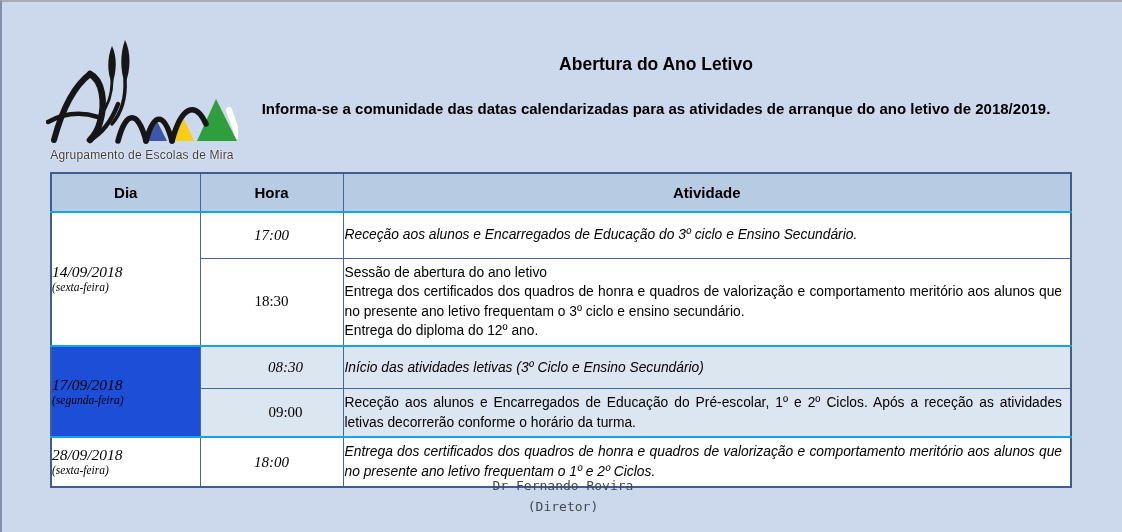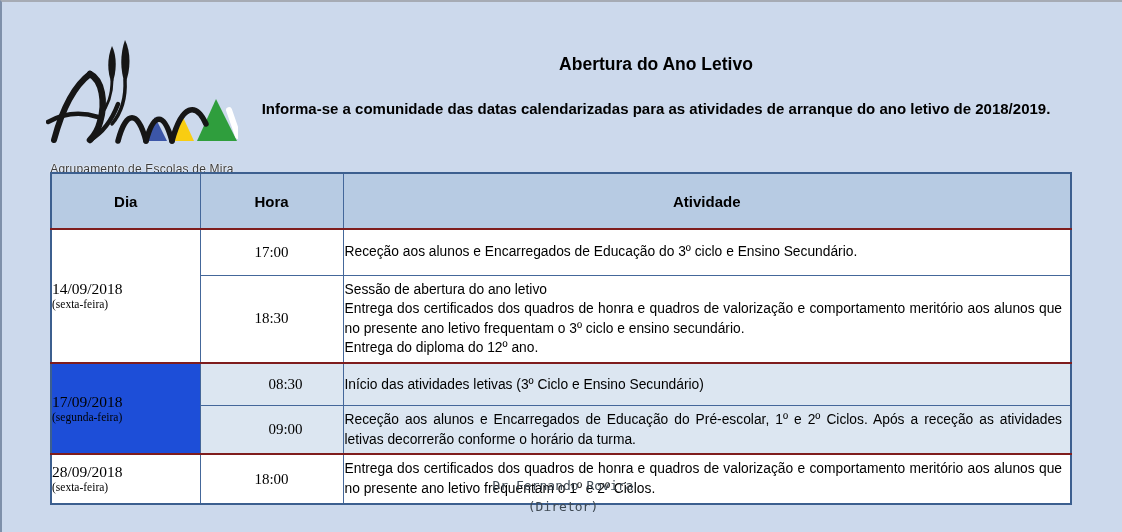--- a/index.html
+++ b/index.html
@@ -11,21 +11,21 @@
     border-left:2px solid #7e90aa;
     font-family:"Liberation Sans", sans-serif;
     color:#000;
     overflow:hidden;
   }
 
   
   .logo { position:absolute; left:44px; top:38px; width:192px; }
   .logo svg { display:block; }
   .logo-caption {
-    margin-top:17px;
+    margin-top:3px;
     font-size:12px;
     color:#3c3c3c;
     text-align:center;
     letter-spacing:0.2px;
     text-shadow:0 0 2px #ffffff, 0 0 1px #ffffff;
     white-space:nowrap;
   }
 
   
   .header-text { position:absolute; left:238px; right:50px; top:52px; text-align:center; }
@@ -38,25 +38,25 @@
     width:1020px;
     border-collapse:collapse;
     table-layout:fixed;
   }
   .schedule th, .schedule td {
     border:1px solid #44679a;
     vertical-align:middle;
     overflow:hidden;
   }
   table.schedule { border:2px solid #3c5f8f; }
-  tr.group-start th, tr.group-start td { border-top:2px solid #7f1d1d; }
+  tr.group-start th, tr.group-start td { border-top:2px solid #0ea5e9;font-style:italic; }
 
   .schedule thead th {
     background:#b7cbe3;
-    height:56px;
+    height:39px;
     font-size:15px;
     font-weight:bold;
     text-align:center;
   }
   .col-dia  { width:149px; }
   .col-hora { width:143px; }
   .col-ativ { width:728px; }
 
   td.date-cell { text-align:left; background:#ffffff; }
   tr.band td { background:#1d4ed8; }

